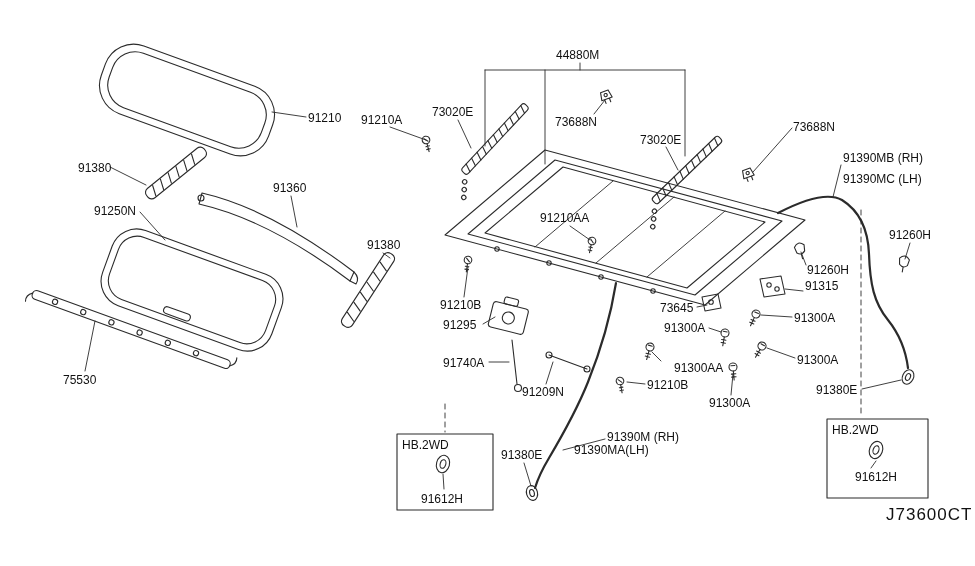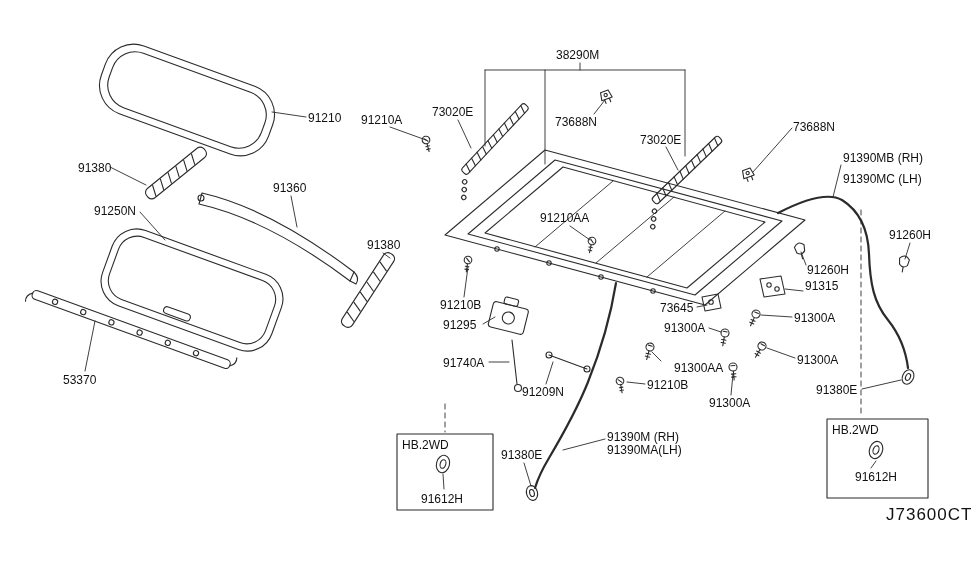--- a/index.html
+++ b/index.html
@@ -163,21 +163,21 @@
                  M697,307 L707,305 M792,317 L761,315 M483,324 L495,317 M709,328 L721,332
                  M489,362 L509,362 M661,361 L652,352 M795,358 L767,348 M546,384 L553,362
                  M645,384 L627,382 M731,395 L733,374 M862,389 L901,380 M85,371 L95,321
                  M605,439 L563,450 M524,463 L531,486 M443,474 L444,489 M876,461 L871,468"></path>
         <path d="M580,63 L580,70 M485,70 L685,70 M485,70 L485,146 M545,70 L545,164 M685,70 L685,156"></path>
         <path stroke-dasharray="5 4" d="M861,210 L861,417 M445,404 L445,432"></path>
       </g>
     </g>
   </svg>
 
-  <div class="lbl" style="left:556px;top:48px">38290M</div>
+  <div class="lbl" style="left:556px;top:48px">44880M</div>
   <div class="lbl" style="left:308px;top:111px">91210</div>
   <div class="lbl" style="left:361px;top:113px">91210A</div>
   <div class="lbl" style="left:432px;top:105px">73020E</div>
   <div class="lbl" style="left:555px;top:115px">73688N</div>
   <div class="lbl" style="left:640px;top:133px">73020E</div>
   <div class="lbl" style="left:793px;top:120px">73688N</div>
   <div class="lbl" style="left:843px;top:151px">91390MB (RH)</div>
   <div class="lbl" style="left:843px;top:172px">91390MC (LH)</div>
   <div class="lbl" style="left:78px;top:161px">91380</div>
   <div class="lbl" style="left:273px;top:181px">91360</div>
@@ -192,23 +192,23 @@
   <div class="lbl" style="left:794px;top:311px">91300A</div>
   <div class="lbl" style="left:443px;top:318px">91295</div>
   <div class="lbl" style="left:664px;top:321px">91300A</div>
   <div class="lbl" style="left:443px;top:356px">91740A</div>
   <div class="lbl" style="left:674px;top:361px">91300AA</div>
   <div class="lbl" style="left:797px;top:353px">91300A</div>
   <div class="lbl" style="left:522px;top:385px">91209N</div>
   <div class="lbl" style="left:647px;top:378px">91210B</div>
   <div class="lbl" style="left:709px;top:396px">91300A</div>
   <div class="lbl" style="left:816px;top:383px">91380E</div>
-  <div class="lbl" style="left:63px;top:373px">53370</div>
+  <div class="lbl" style="left:63px;top:373px">75530</div>
   <div class="lbl" style="left:607px;top:430px">91390M (RH)</div>
-  <div class="lbl" style="left:607px;top:443px">91390MA(LH)</div>
+  <div class="lbl" style="left:574px;top:443px">91390MA(LH)</div>
   <div class="lbl" style="left:501px;top:448px">91380E</div>
 
   <div class="lbl" style="left:402px;top:438px">HB.2WD</div>
   <div class="lbl" style="left:421px;top:492px">91612H</div>
   <div class="lbl" style="left:832px;top:423px">HB.2WD</div>
   <div class="lbl" style="left:855px;top:470px">91612H</div>
 
   <div class="lbl code" style="left:886px;top:508px">J73600CT</div>
 
 </div>

